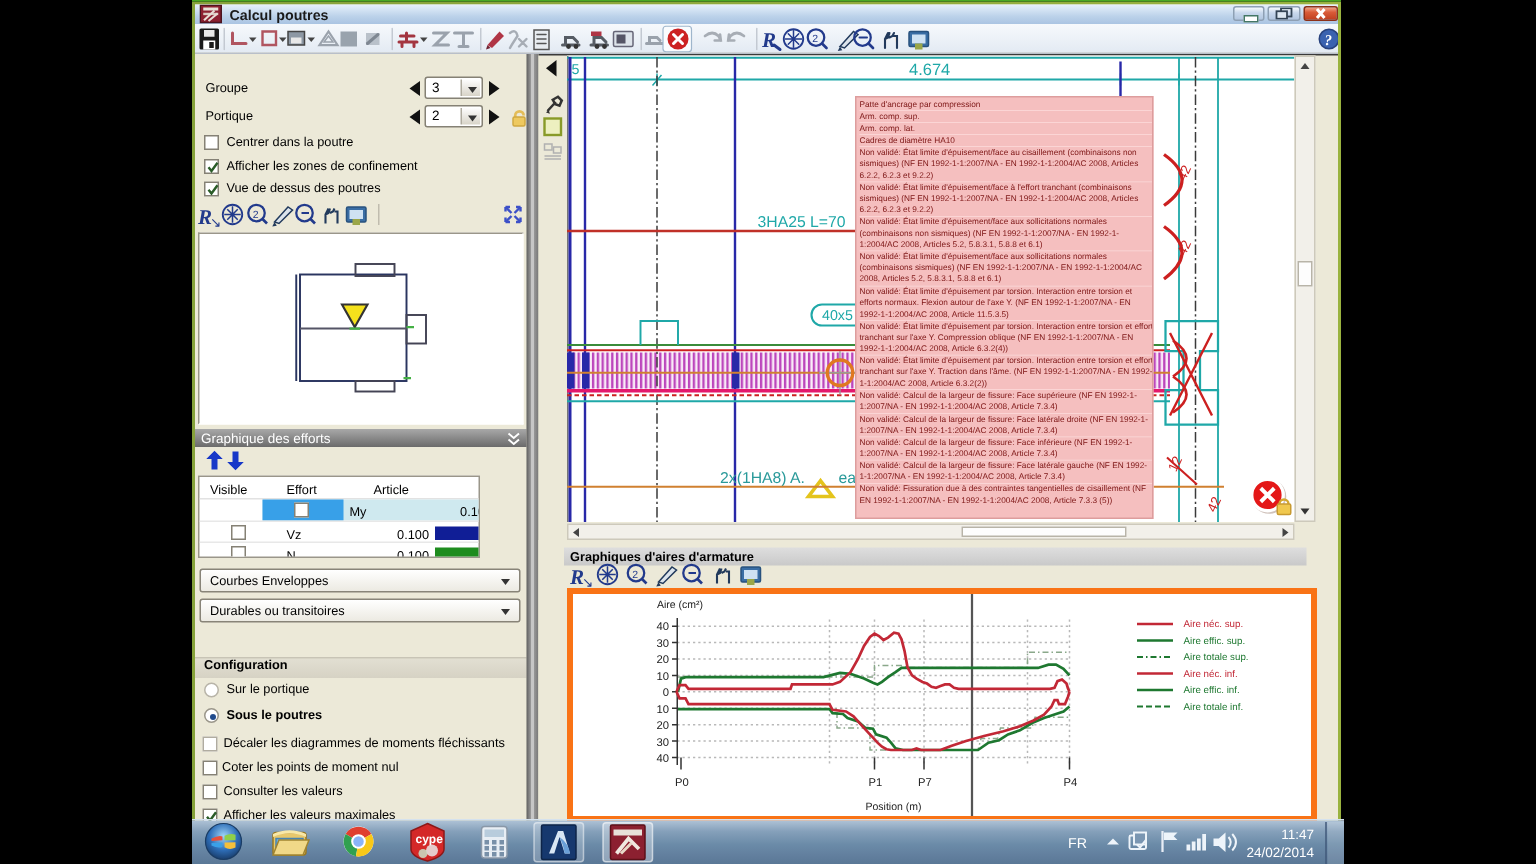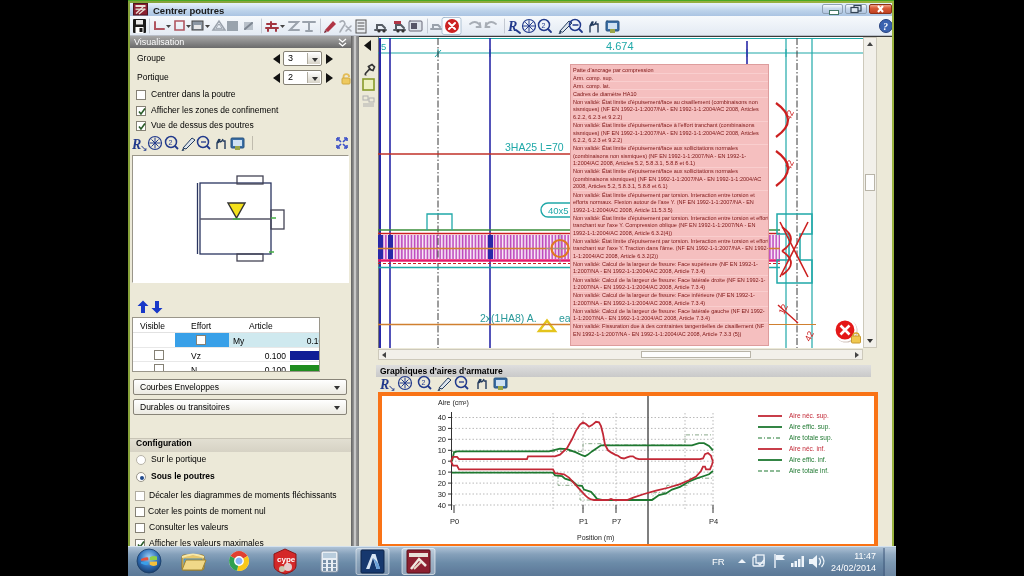--- a/index.html
+++ b/index.html
@@ -53,21 +53,21 @@
 <div id="content">
   <div id="win">
         <div id="winin">
     <div id="titlebar">
       <svg class="abs" style="left:3px;top:0px" width="16" height="13">
         <rect x="0.5" y="0.5" width="14" height="11.5" fill="#8c2030" stroke="#4a1520"></rect>
         <rect x="2.5" y="2" width="10" height="2" fill="#e8e0d8"></rect>
               <rect x="2.5" y="5.5" width="10" height="1.6" fill="#d8c8c0"></rect>
         <path d="M3 10.5 L10 4 M6 11 L12 6" stroke="#e8dcd4" stroke-width="1.4" fill="none"></path>
       </svg>
-      <div class="ttext">Centrer poutres</div>
+      <div class="ttext">Calcul poutres</div>
       <div class="tbtn" style="left:692px;width:21px;">
               <div style="position:absolute;left:6px;top:5px;width:8px;height:2.5px;background:#fff;border:1px solid #476;"></div>
             </div>
       <div class="tbtn" style="left:715px;width:22px;">
         <svg width="20" height="8" style="position:absolute;left:3px;top:0px">
                 <rect x="5" y="0.5" width="7" height="5.5" fill="none" stroke="#334455" stroke-width="1.2"></rect>
                 <rect x="2" y="2.5" width="7" height="5" fill="#dde8f2" stroke="#334455" stroke-width="1.2"></rect>
               </svg>
       </div>
       <div class="tbtn" style="left:739px;width:23px;background:linear-gradient(#f0a488,#d95b38 40%,#c04020);border-color:#8c3018;">
@@ -139,23 +139,20 @@
       <path d="M460 16 v-6 l2 -4 M460 10 l2 -1 l1 -3 M463 9 l2 -1 l1 -2 M466 8 l2 0 v8" stroke="#223a5c" stroke-width="1.4" fill="#f4e8dc"></path>
       <rect x="476" y="5" width="13" height="10" rx="1" fill="#3a6ea5" stroke="#28527e"></rect>
                 <rect x="478" y="7" width="9" height="6" fill="#cfe2f3"></rect>
                 <rect x="480" y="13" width="5" height="4" fill="#9aa648"></rect>
       <circle cx="756" cy="10" r="6.5" fill="#3a62b0" stroke="#28427e"></circle>
                 <text x="753" y="14" font-size="10" font-weight="bold" fill="#fff" font-family="Liberation Serif" font-style="italic">?</text>
       </g>
     </svg>
           </div>
     <div id="lpanel">
-      <div class="phead" style="top:0;">Visualisation<svg style="position:absolute;right:4px;top:2px" width="9" height="9">
-                <path d="M1 1 l3.5 3 L8 1 M1 5 l3.5 3 L8 5" stroke="#fff" stroke-width="1.3" fill="none"></path>
-              </svg></div>
       <div class="lbl" style="left:7px;top:17px;">Groupe</div>
       <div class="arrL" style="left:143px;top:18px;"></div>
       <div class="spin" style="left:153px;top:15px;">
               <span class="num">3</span>
               <span class="btn"></span>
               <span class="dar" style="right:3px;top:6px;"></span>
             </div>
       <div class="arrR" style="left:196px;top:18px;"></div>
       <div class="lbl" style="left:7px;top:36px;">Portique</div>
       <div class="arrL" style="left:143px;top:37px;"></div>
@@ -215,20 +212,23 @@
           <rect x="104" y="20" width="26" height="8" stroke="#445"></rect>
           <rect x="138" y="54" width="13" height="19" stroke="#445"></rect>
           <rect x="104" y="98" width="26" height="7" stroke="#445"></rect>
           <line x1="67" y1="63" x2="138" y2="63" stroke="#556"></line>
           <line x1="64.5" y1="27" x2="64.5" y2="98" stroke="#2a3560"></line>
           </g>
           <path d="M95 47 L112 47 L103.5 62 z" fill="#f4e11c" stroke="#333" stroke-width="1.4"></path>
           <path d="M100 63 h7 M138 62 h5 M136 96 h5" stroke="#44b044" stroke-width="1.5"></path>
         </svg>
       </div>
+      <div class="phead" style="top:250px;">Graphique des efforts<svg style="position:absolute;right:4px;top:2px" width="9" height="9">
+                <path d="M1 1 l3.5 3 L8 1 M1 5 l3.5 3 L8 5" stroke="#fff" stroke-width="1.3" fill="none"></path>
+              </svg></div>
       <svg class="abs" style="left:5px;top:264px" width="40" height="14">
               <path d="M6 13 V6 H2.5 L8 0.5 L13.5 6 H10 V13 z" fill="#1838c8"></path>
               <path d="M20 1 V8 H16.5 L22 13.5 L27.5 8 H24 V1 z" fill="#1838c8"></path>
             </svg>
       <div class="abs" style="left:2px;top:281px;width:188px;height:55px;background:#fff;border:1px solid #9a968a;box-sizing:border-box;overflow:hidden;font-size:8.5px;text-align:center;">
         <div class="abs" style="left:0;top:0;width:201px;height:14px;border-bottom:1px solid #e2e2e2;">
           <span class="abs" style="left:7px;top:2.5px;">Visible</span>
                 <span class="abs" style="left:58px;top:2.5px;">Effort</span>
                 <span class="abs" style="left:116px;top:2.5px;">Article</span>
         </div>

